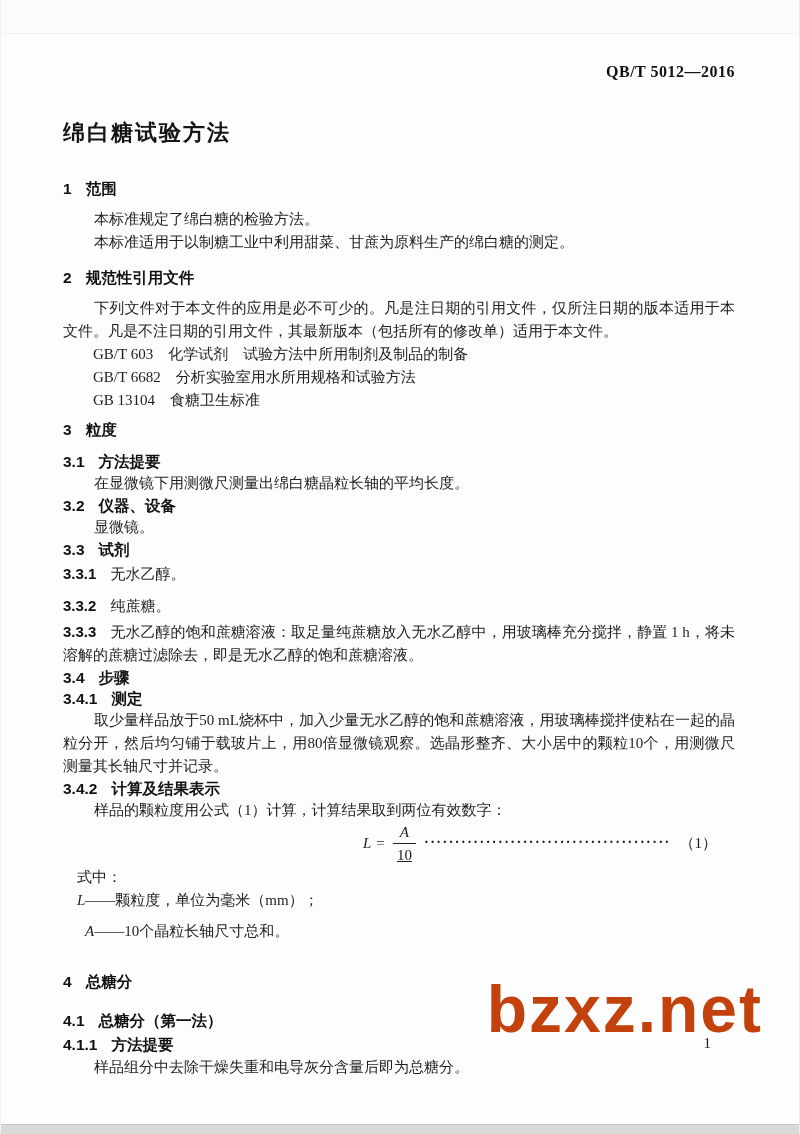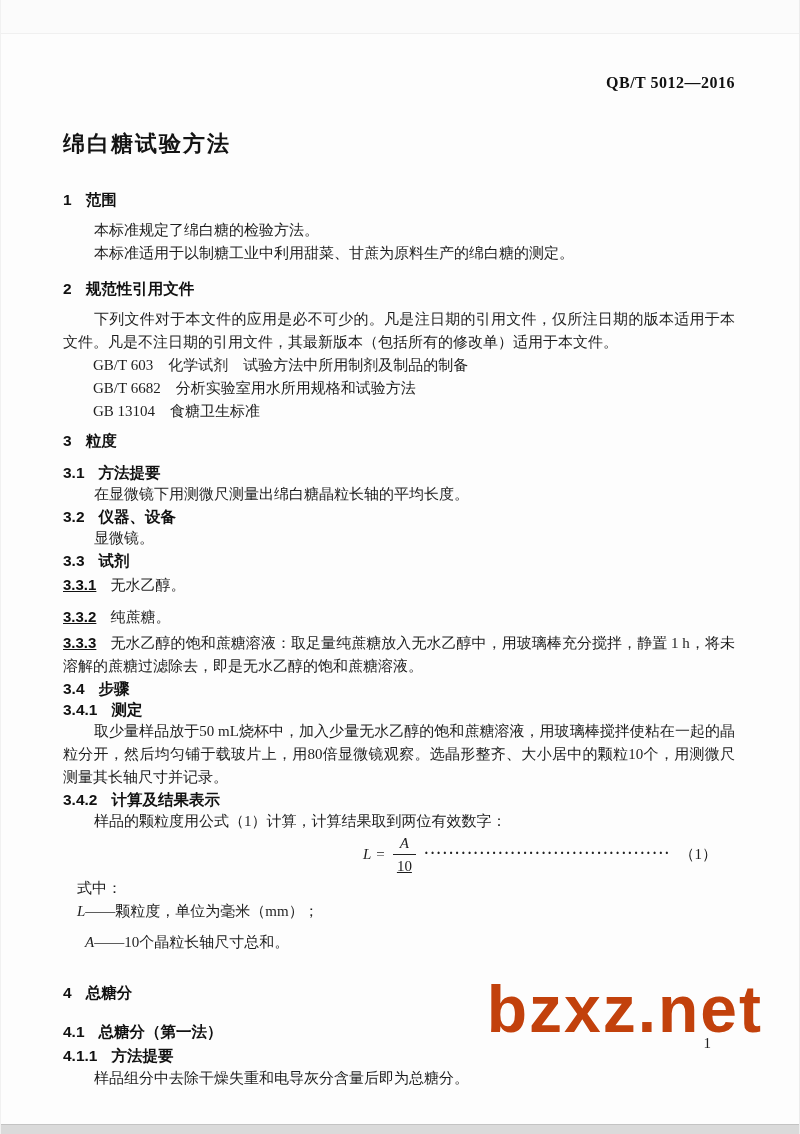--- a/index.html
+++ b/index.html
@@ -11,39 +11,39 @@
     box-sizing:border-box;
   }
   .scan-top{position:absolute;top:0;left:0;right:0;height:33px;background:#fbfbfb;border-bottom:1px solid #f0f0f0;}
   .scan-bottom{position:absolute;bottom:0;left:0;right:0;height:9px;background:#dadada;border-top:1px solid #c3c3c3;}
   .watermark{
     position:absolute;right:36px;top:976px;z-index:0;
     font:bold 66px/1 "Liberation Sans",sans-serif;color:#c2410c;letter-spacing:2px;
   }
   .page-num{position:absolute;right:88px;top:1036px;z-index:2;font:15px/1 "Liberation Serif",serif;color:#222;}
   .content{
-    position:absolute;left:62px;right:64px;top:15px;z-index:1;
+    position:absolute;left:62px;right:64px;top:4px;z-index:1;
     display:flex;flex-direction:column;align-items:stretch;
   }
   .doc-header{
     margin-top:58px;text-align:right;
     font:bold 16px/20px "Liberation Serif",serif;color:#111;letter-spacing:.5px;
   }
   .doc-title{
     margin-top:36px;text-align:left;
     font:bold 22px/30px "Liberation Sans",sans-serif;color:#141414;letter-spacing:2px;
   }
   .h1x{
     display:flex;gap:14px;align-items:baseline;
     font:bold 15.5px/21px "Liberation Sans",sans-serif;color:#111;
   }
   .body-p{font:15px/23px "Liberation Serif",serif;text-align:justify;color:#1d1d1d;}
   .indent{text-indent:31px;}
   .refs{padding-left:30px;}
-  .cnum{font:bold 15px/23px "Liberation Sans",sans-serif;color:#111;margin-right:14px;text-decoration:underline;}
+  .cnum{font:bold 15px/23px "Liberation Sans",sans-serif;color:#111;margin-right:14px;}
   .sym{font-style:italic;font-family:"Liberation Serif",serif;}
   .formula-row{
     display:flex;align-items:center;
     margin-left:300px;margin-right:18px;height:42px;
     font:15px/1.2 "Liberation Serif",serif;
   }
   .frac{display:inline-flex;flex-direction:column;align-items:center;margin-left:8px;}
   .frac-num{border-bottom:1.5px solid #222;padding:0 7px 2px;font-style:italic;}
   .frac-den{padding-top:2px;text-decoration:underline;}
   .dots-leader{

